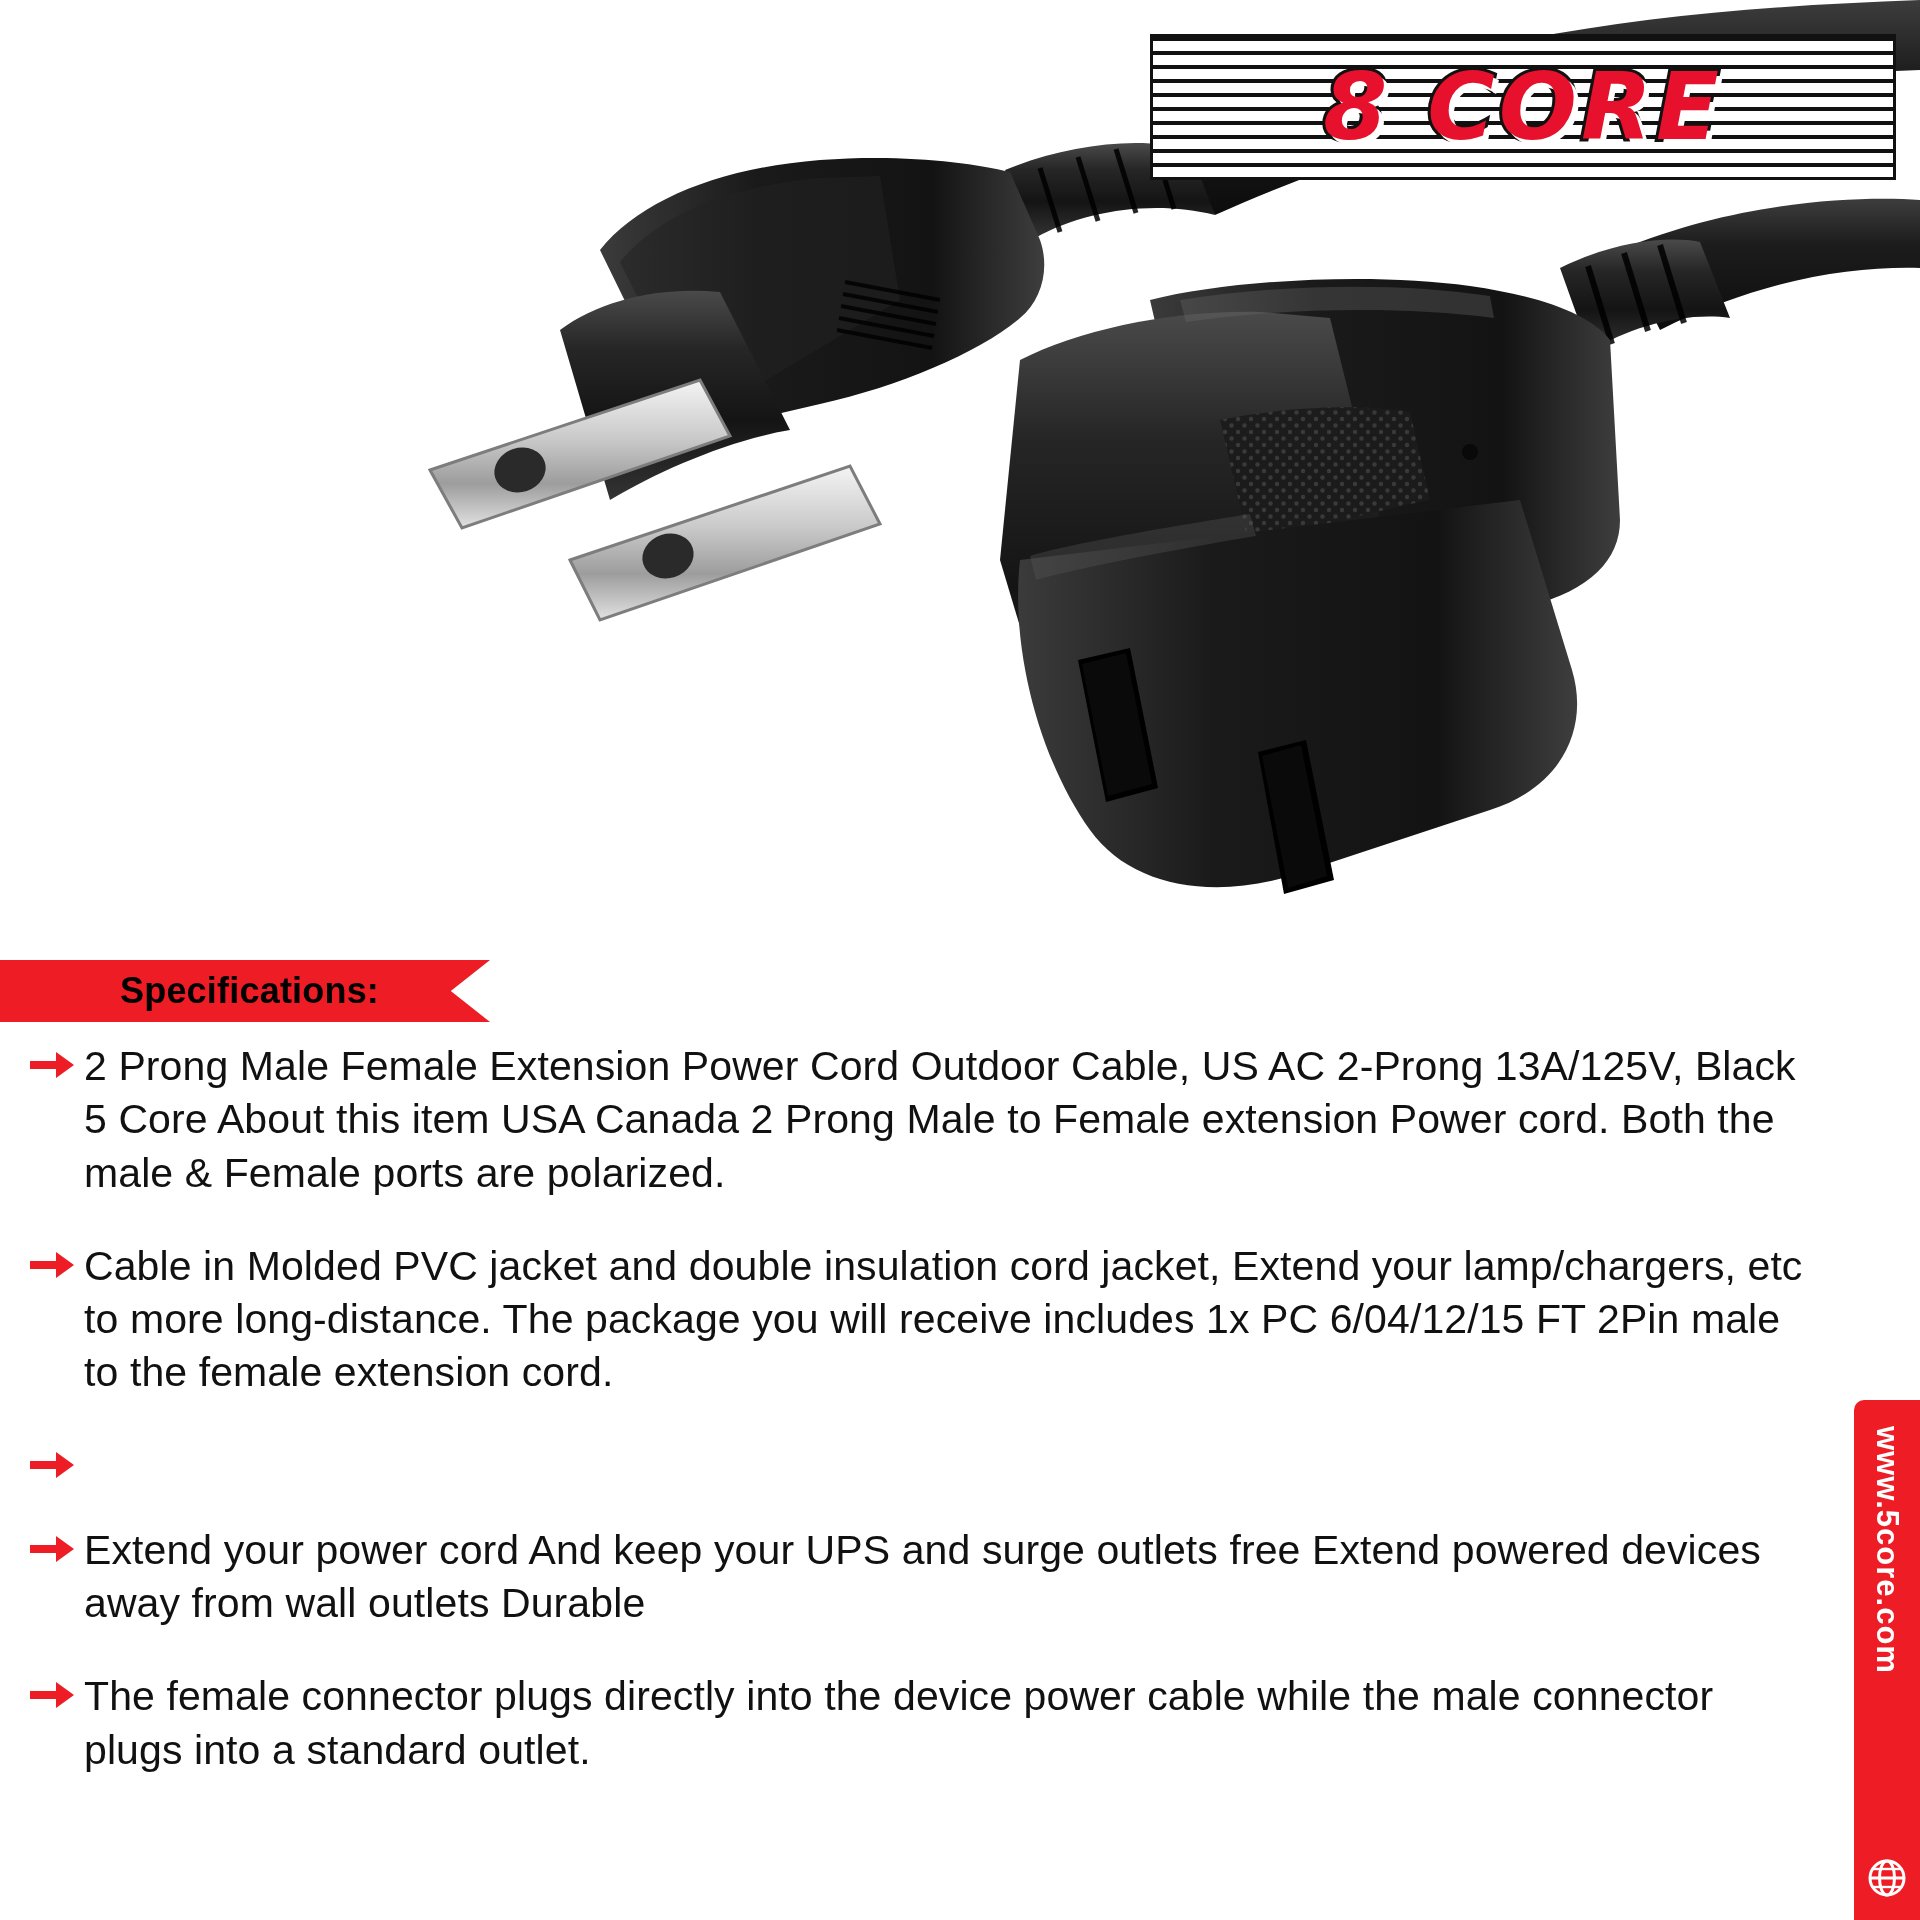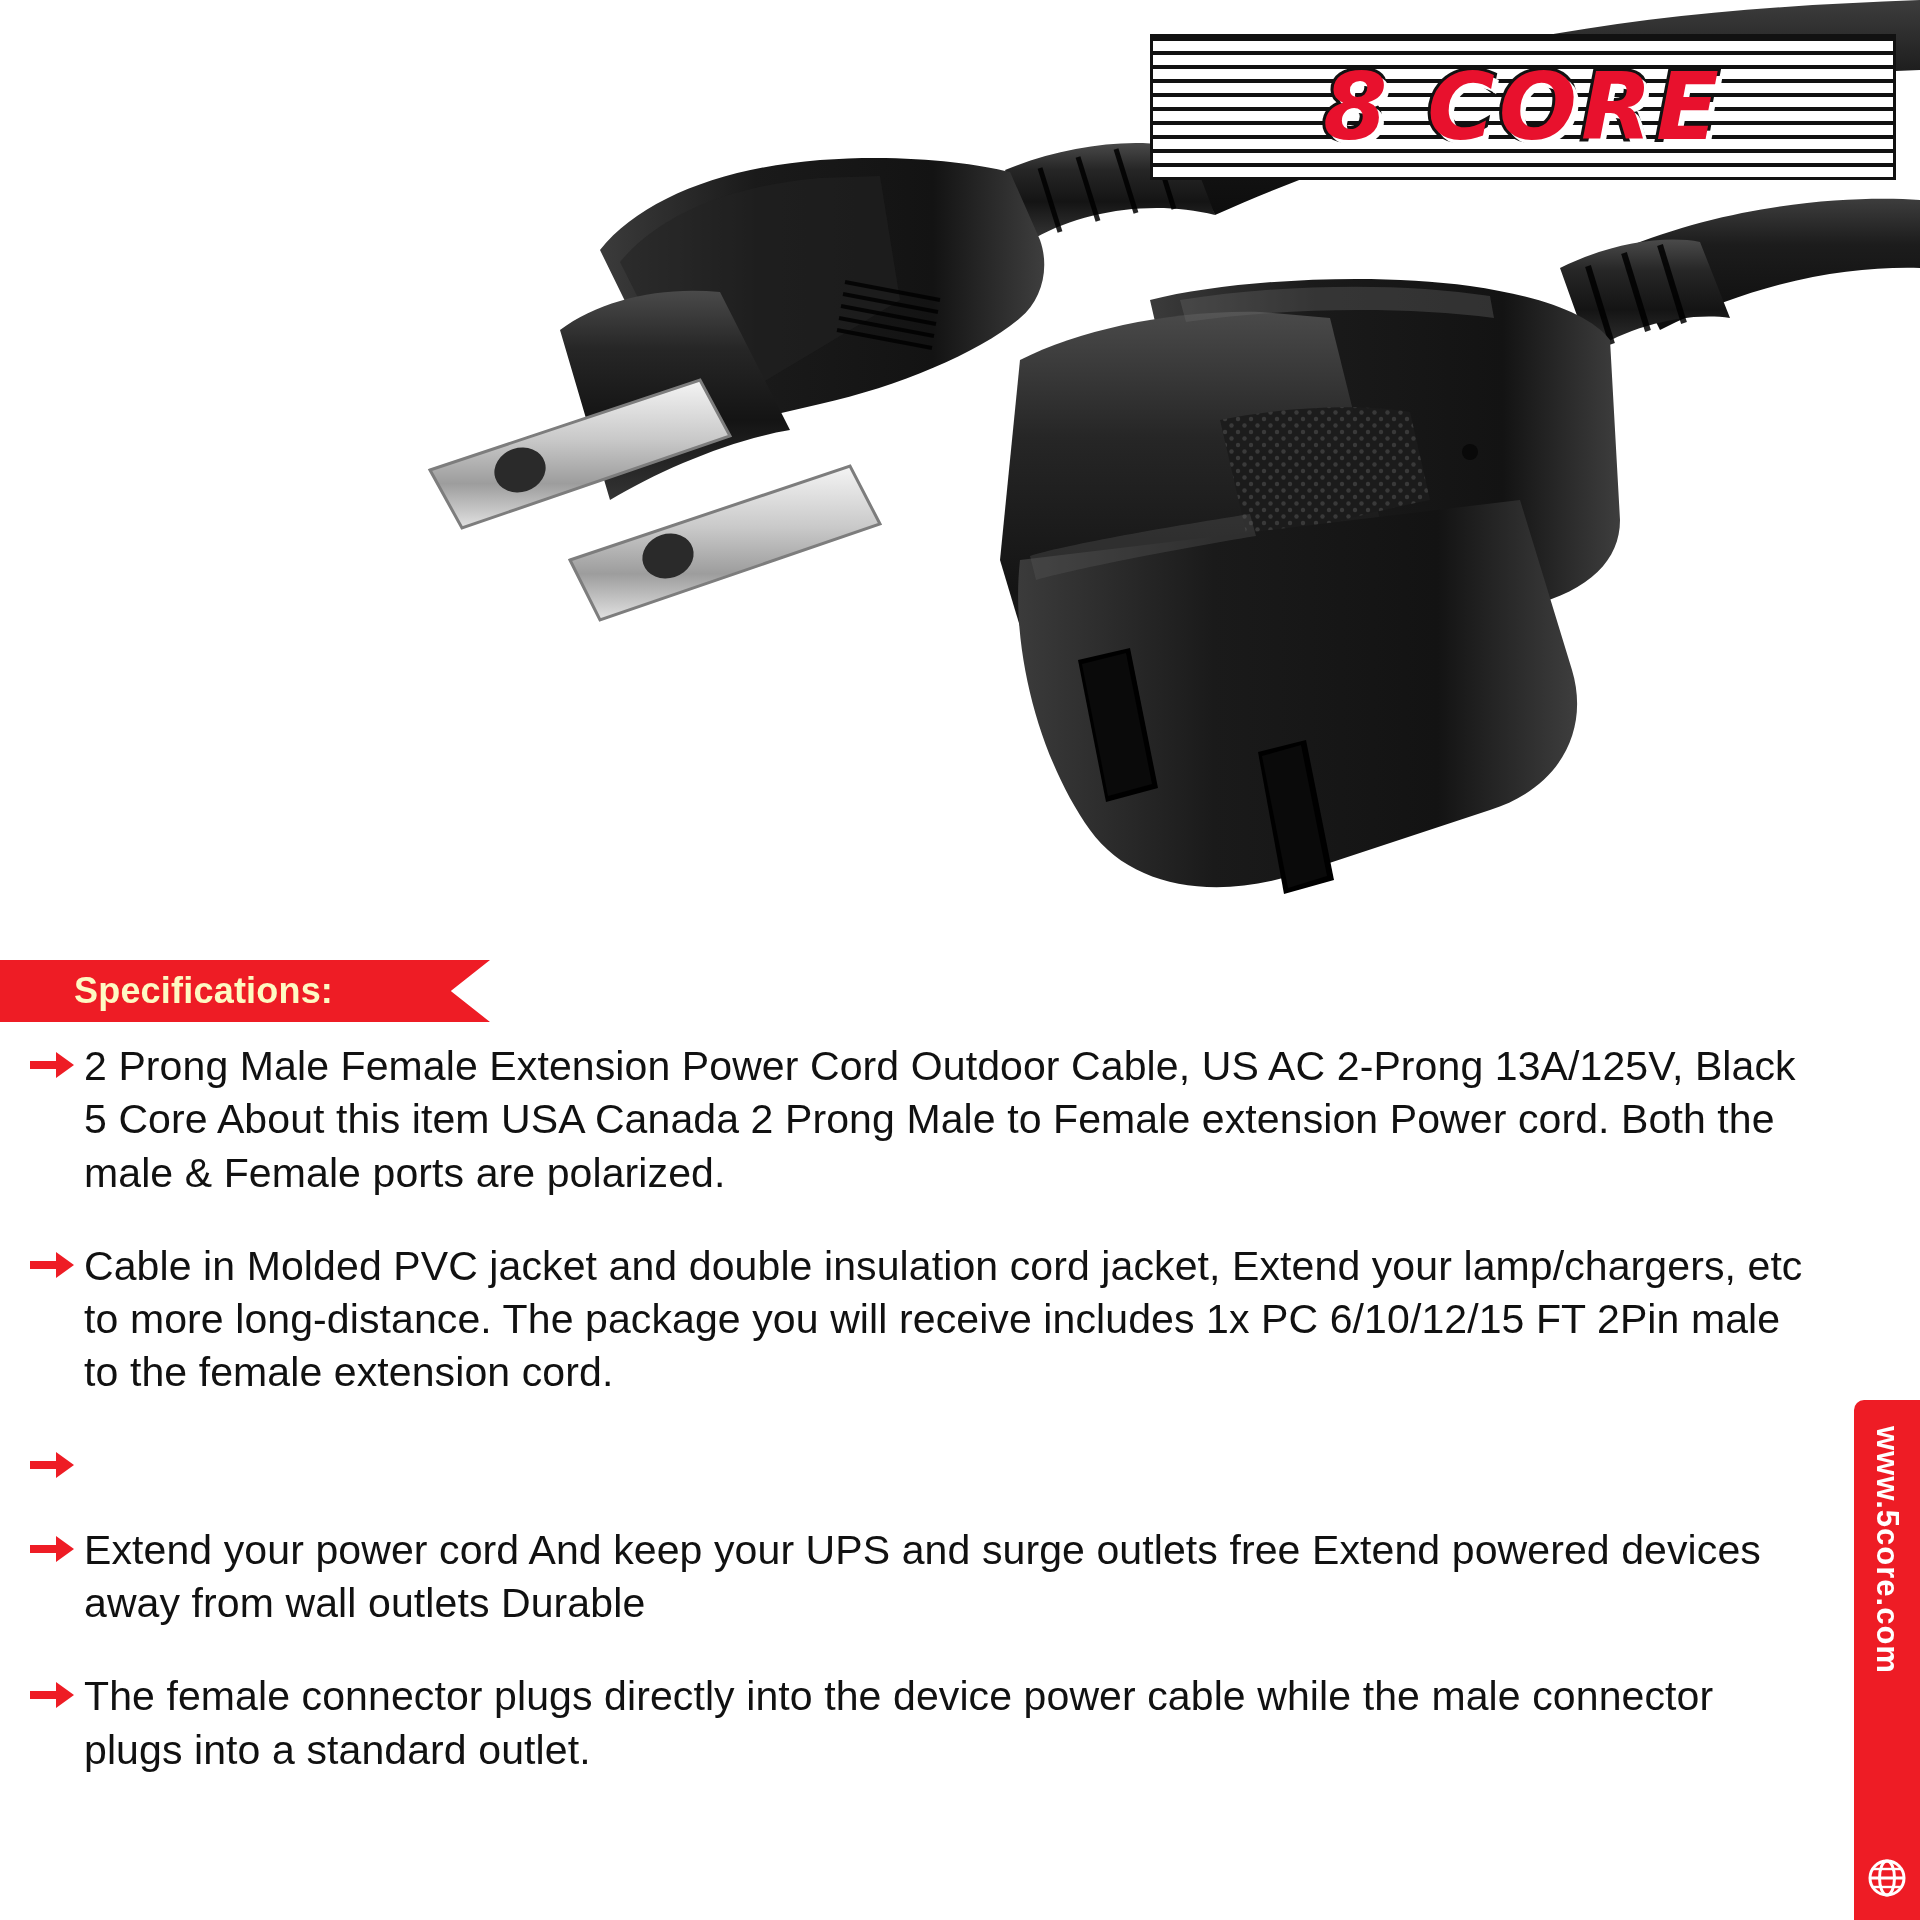--- a/index.html
+++ b/index.html
@@ -68,24 +68,24 @@
     top: 960px;
     left: 0;
     width: 490px;
     height: 62px;
     background: #ee1c25;
     clip-path: polygon(0 0, 100% 0, 92% 50%, 100% 100%, 0 100%);
     display: flex;
     align-items: center;
   }
   .spec-header-text {
-    color: #fef9c3;
+    color: #000000;
     font-size: 36px;
     font-weight: bold;
-    margin-left: 74px;
+    margin-left: 120px;
     letter-spacing: 0.2px;
   }
 
   
   .spec-list {
     position: absolute;
     top: 1040px;
     left: 30px;
     width: 1790px;
   }
@@ -274,21 +274,21 @@
     </span>
     <span class="spec-text">2 Prong Male Female Extension Power Cord Outdoor Cable, US AC 2-Prong 13A/125V, Black 5 Core About this item USA Canada 2 Prong Male to Female extension Power cord. Both the male &amp; Female ports are polarized.</span>
   </div>
 
   <div class="spec-item">
     <span class="arrow-icon">
       <svg width="44" height="30" viewBox="0 0 44 30">
           <path d="M0,11 L26,11 L26,2 L44,15 L26,28 L26,19 L0,19 Z" fill="#ee1c25"></path>
         </svg>
     </span>
-    <span class="spec-text">Cable in Molded PVC jacket and double insulation cord jacket, Extend your lamp/chargers, etc to more long-distance. The package you will receive includes 1x PC 6/10/12/15 FT 2Pin male to the female extension cord.</span>
+    <span class="spec-text">Cable in Molded PVC jacket and double insulation cord jacket, Extend your lamp/chargers, etc to more long-distance. The package you will receive includes 1x PC 6/04/12/15 FT 2Pin male to the female extension cord.</span>
   </div>
 
   <div class="spec-item">
     <span class="arrow-icon">
       <svg width="44" height="30" viewBox="0 0 44 30">
           <path d="M0,11 L26,11 L26,2 L44,15 L26,28 L26,19 L0,19 Z" fill="#ee1c25"></path>
         </svg>
     </span>
   </div>
 

